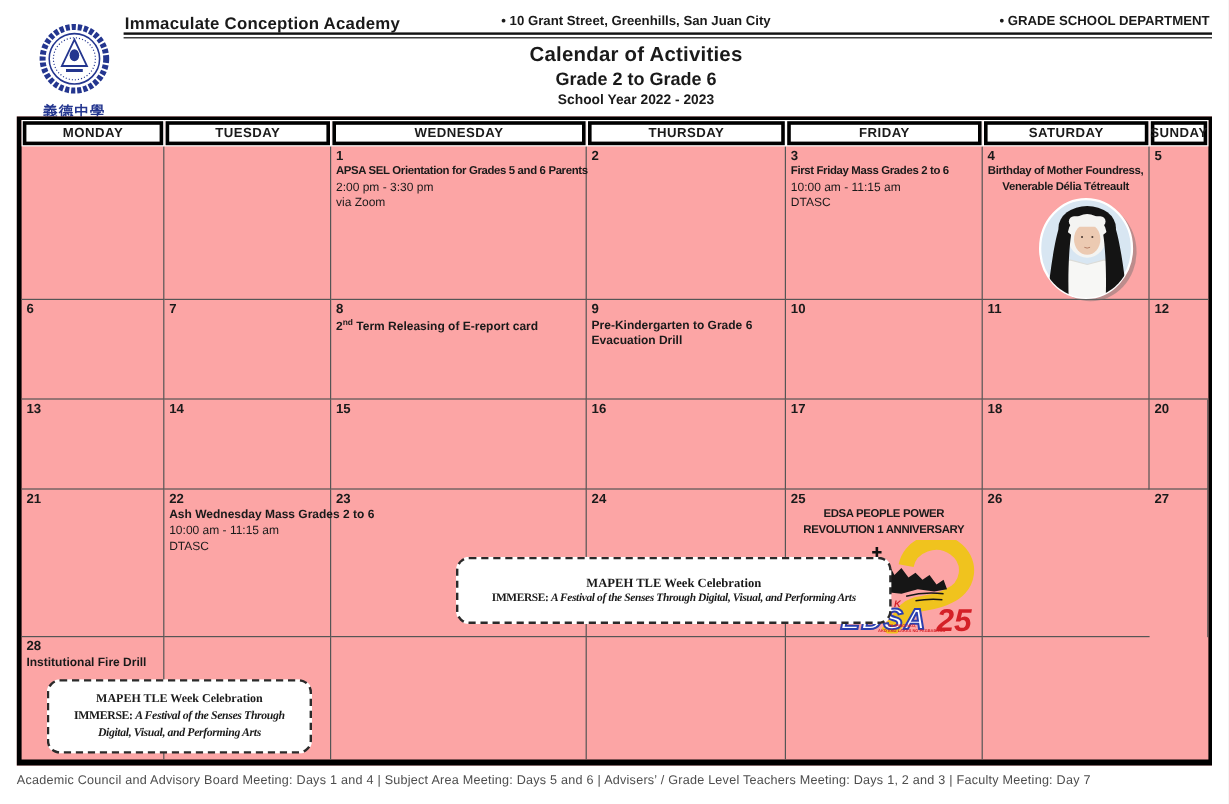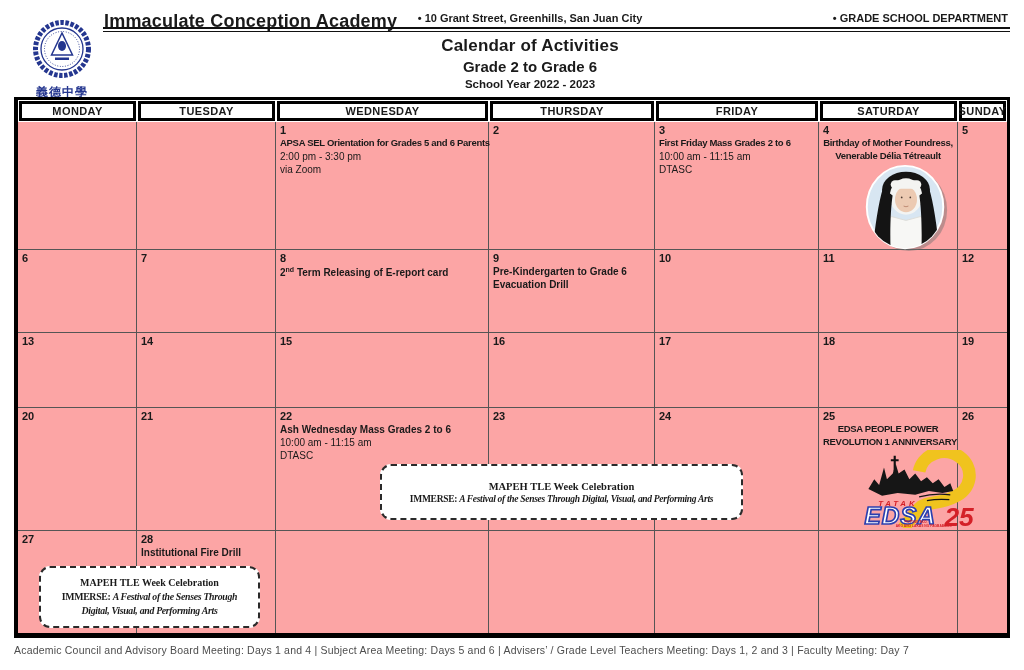--- a/index.html
+++ b/index.html
@@ -2,21 +2,21 @@
 <html><head>
 <meta charset="utf-8">
 <style>
   html,body{margin:0;padding:0;background:#e8e8e8;}
   .page{position:relative;width:1024px;height:670px;background:#fff;overflow:hidden;
         font-family:"Liberation Sans","DejaVu Sans",sans-serif;color:#1a1a1a;}
   
   .logo-wrap{position:absolute;left:26px;top:19px;width:72px;text-align:center;}
   .logo-caption{margin-top:1px;font-size:12px;font-weight:bold;color:#24368f;letter-spacing:1px;
                 font-family:"DejaVu Sans",sans-serif;}
-  .school-name{position:absolute;left:104px;top:11px;font-size:18px;font-weight:bold;letter-spacing:.2px;}
+  .school-name{position:absolute;left:104px;top:11px;font-size:14px;font-weight:bold;letter-spacing:.2px;}
   .address{position:absolute;left:330px;top:12px;width:400px;text-align:center;font-size:11px;font-weight:bold;}
   .department{position:absolute;right:16px;top:12px;font-size:11px;font-weight:bold;}
   .rule1{position:absolute;left:103px;right:14px;top:27px;border-top:2px solid #111;}
   .rule2{position:absolute;left:103px;right:14px;top:31px;border-top:1px solid #111;}
   .title-block{position:absolute;left:400px;width:260px;top:36px;text-align:center;}
   .cal-title{font-size:17px;font-weight:bold;letter-spacing:.2px;}
   .cal-sub{font-size:15px;font-weight:bold;margin-top:2px;}
   .cal-sy{font-size:11.5px;font-weight:bold;margin-top:3px;}
   .month{position:absolute;right:12px;top:33px;font-size:46px;font-weight:bold;letter-spacing:1px;
          -webkit-text-stroke:2px #141414;text-shadow:3px 3px 2px #b5b5b5;}
@@ -195,23 +195,20 @@
       </div>
     <div class="cell">
         <div class="date">16</div>
       </div>
     <div class="cell">
         <div class="date">17</div>
       </div>
     <div class="cell">
         <div class="date">18</div>
       </div>
-    <div class="cell lc">
-        <div class="date">19</div>
-      </div>
 
     <div class="cell">
         <div class="date">20</div>
       </div>
     <div class="cell">
         <div class="date">21</div>
       </div>
     <div class="cell">
       <div class="date">22</div>
       <div class="ev b">Ash Wednesday Mass Grades 2 to 6</div>

